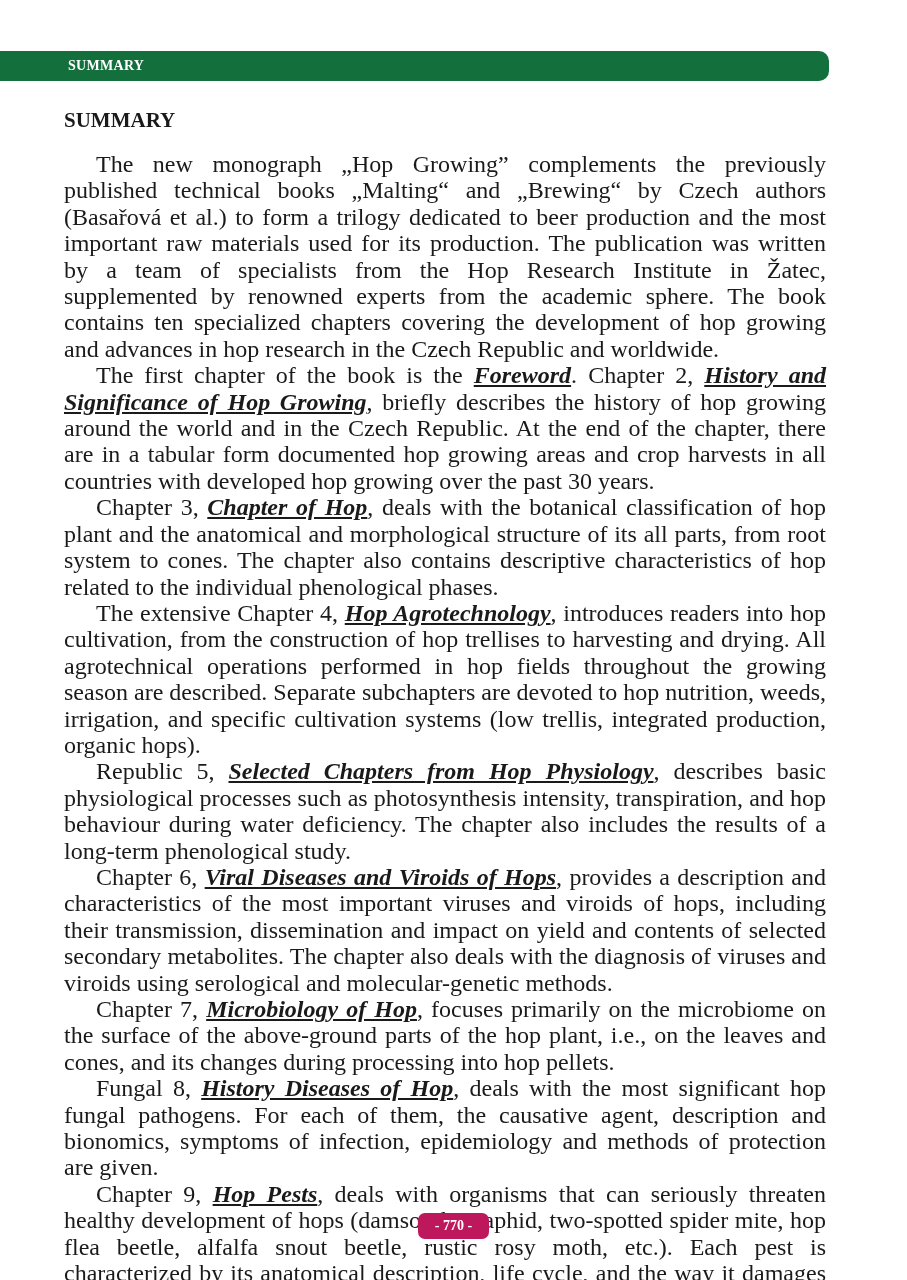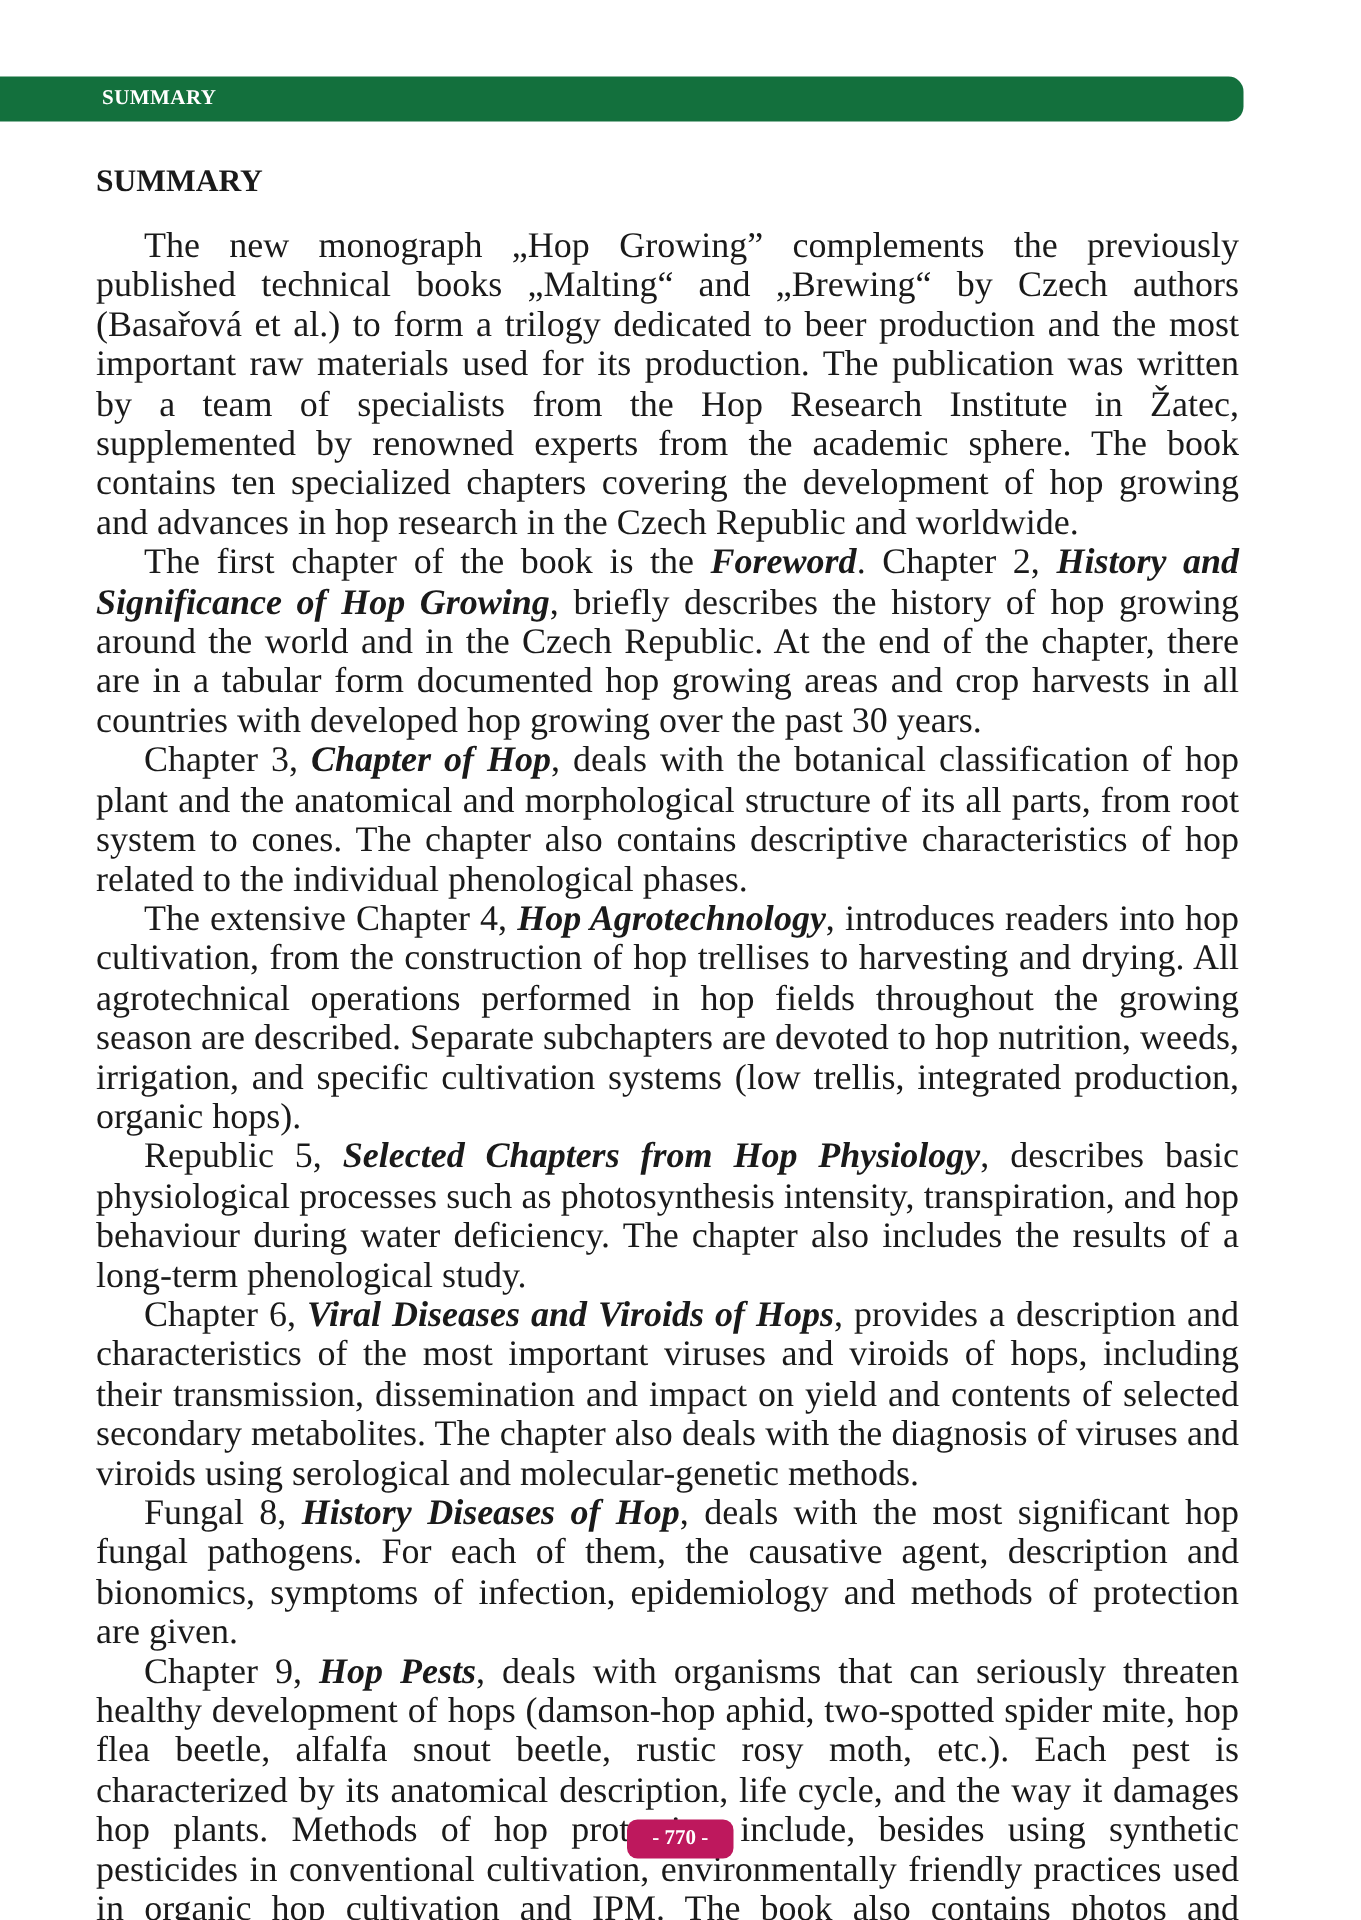--- a/index.html
+++ b/index.html
@@ -2,36 +2,37 @@
 <html><head>
 <meta charset="utf-8">
 <style>
   html, body { margin: 0; padding: 0; background: #ffffff; }
   body { width: 907px; height: 1280px; position: relative; overflow: hidden; font-family: "Liberation Serif", "DejaVu Serif", serif; color: #1a1a1a; }
   .banner { position: absolute; left: 0; top: 51px; width: 829px; height: 30px; background: #13703d; border-radius: 0 10px 10px 0; }
   .banner-label { position: absolute; left: 68px; top: 7px; color: #ffffff; font-weight: bold; font-size: 14px; letter-spacing: 0.3px; }
   .title { position: absolute; left: 64px; top: 108px; font-size: 21px; font-weight: bold; margin: 0; }
   .body { position: absolute; left: 64px; top: 151px; width: 762px; font-size: 24px; line-height: 26.4px; text-align: justify; }
   .body p { margin: 0; text-indent: 32px; }
-  .body b i, .body i b { font-weight: bold; font-style: italic; }
+  .body b i, .body i b { font-weight: bold; font-style: italic; text-decoration: underline; }
   .pagenum { position: absolute; left: 418px; top: 1213px; width: 71px; height: 26px; background: #be185d; border-radius: 7px; color: #fff; font-weight: bold; font-size: 14px; text-align: center; line-height: 26px; }
 </style>
 </head>
 <body>
 
 <div class="banner">
   <span class="banner-label">SUMMARY</span>
 </div>
 
 <h1 class="title">SUMMARY</h1>
 
 <div class="body" id="body">
     <p><span>The new monograph „Hop Growing” complements the previously published technical books „Malting“ and „Brewing“ by Czech authors (Basařová et al.) to form a trilogy dedicated to beer production and the most important raw materials used for its production. The publication was written by a team of specialists from the Hop Research Institute in Žatec, supplemented by renowned experts from the academic sphere. The book contains ten specialized chapters covering the development of hop growing and advances in hop research in the Czech Republic and worldwide.</span></p>
     <p><span>The first chapter of the book is the </span><b><i>Foreword</i></b><span>. Chapter 2, </span><b><i>History and Significance of Hop Growing</i></b><span>, briefly describes the history of hop growing around the world and in the Czech Republic. At the end of the chapter, there are in a tabular form documented hop growing areas and crop harvests in all countries with developed hop growing over the past 30 years.</span></p>
     <p><span>Chapter 3, </span><b><i>Chapter of Hop</i></b><span>, deals with the botanical classification of hop plant and the anatomical and morphological structure of its all parts, from root system to cones. The chapter also contains descriptive characteristics of hop related to the individual phenological phases.</span></p>
     <p><span>The extensive Chapter 4, </span><b><i>Hop Agrotechnology</i></b><span>, introduces readers into hop cultivation, from the construction of hop trellises to harvesting and drying. All agrotechnical operations performed in hop fields throughout the growing season are described. Separate subchapters are devoted to hop nutrition, weeds, irrigation, and specific cultivation systems (low trellis, integrated production, organic hops).</span></p>
     <p><span>Republic 5, </span><b><i>Selected Chapters from Hop Physiology</i></b><span>, describes basic physiological processes such as photosynthesis intensity, transpiration, and hop behaviour during water deficiency. The chapter also includes the results of a long-term phenological study.</span></p>
     <p><span>Chapter 6, </span><b><i>Viral Diseases and Viroids of Hops</i></b><span>, provides a description and characteristics of the most important viruses and viroids of hops, including their transmission, dissemination and impact on yield and contents of selected secondary metabolites. The chapter also deals with the diagnosis of viruses and viroids using serological and molecular-genetic methods.</span></p>
+    <p><span>Chapter 7, </span><b><i>Microbiology of Hop</i></b><span>, focuses primarily on the microbiome on the surface of the above-ground parts of the hop plant, i.e., on the leaves and cones, and its changes during processing into hop pellets.</span></p>
     <p><span>Fungal 8, </span><b><i>History Diseases of Hop</i></b><span>, deals with the most significant hop fungal pathogens. For each of them, the causative agent, description and bionomics, symptoms of infection, epidemiology and methods of protection are given.</span></p>
     <p><span>Chapter 9, </span><b><i>Hop Pests</i></b><span>, deals with organisms that can seriously threaten healthy development of hops (damson-hop aphid, two-spotted spider mite, hop flea beetle, alfalfa snout beetle, rustic rosy moth, etc.). Each pest is characterized by its anatomical description, life cycle, and the way it damages hop plants. Methods of hop protection include, besides using synthetic pesticides in conventional cultivation, environmentally friendly practices used in organic hop cultivation and IPM. The book also contains photos and descriptions</span></p>
   </div>
 
 <div class="pagenum">- 770 -</div>
 
 </body></html>

